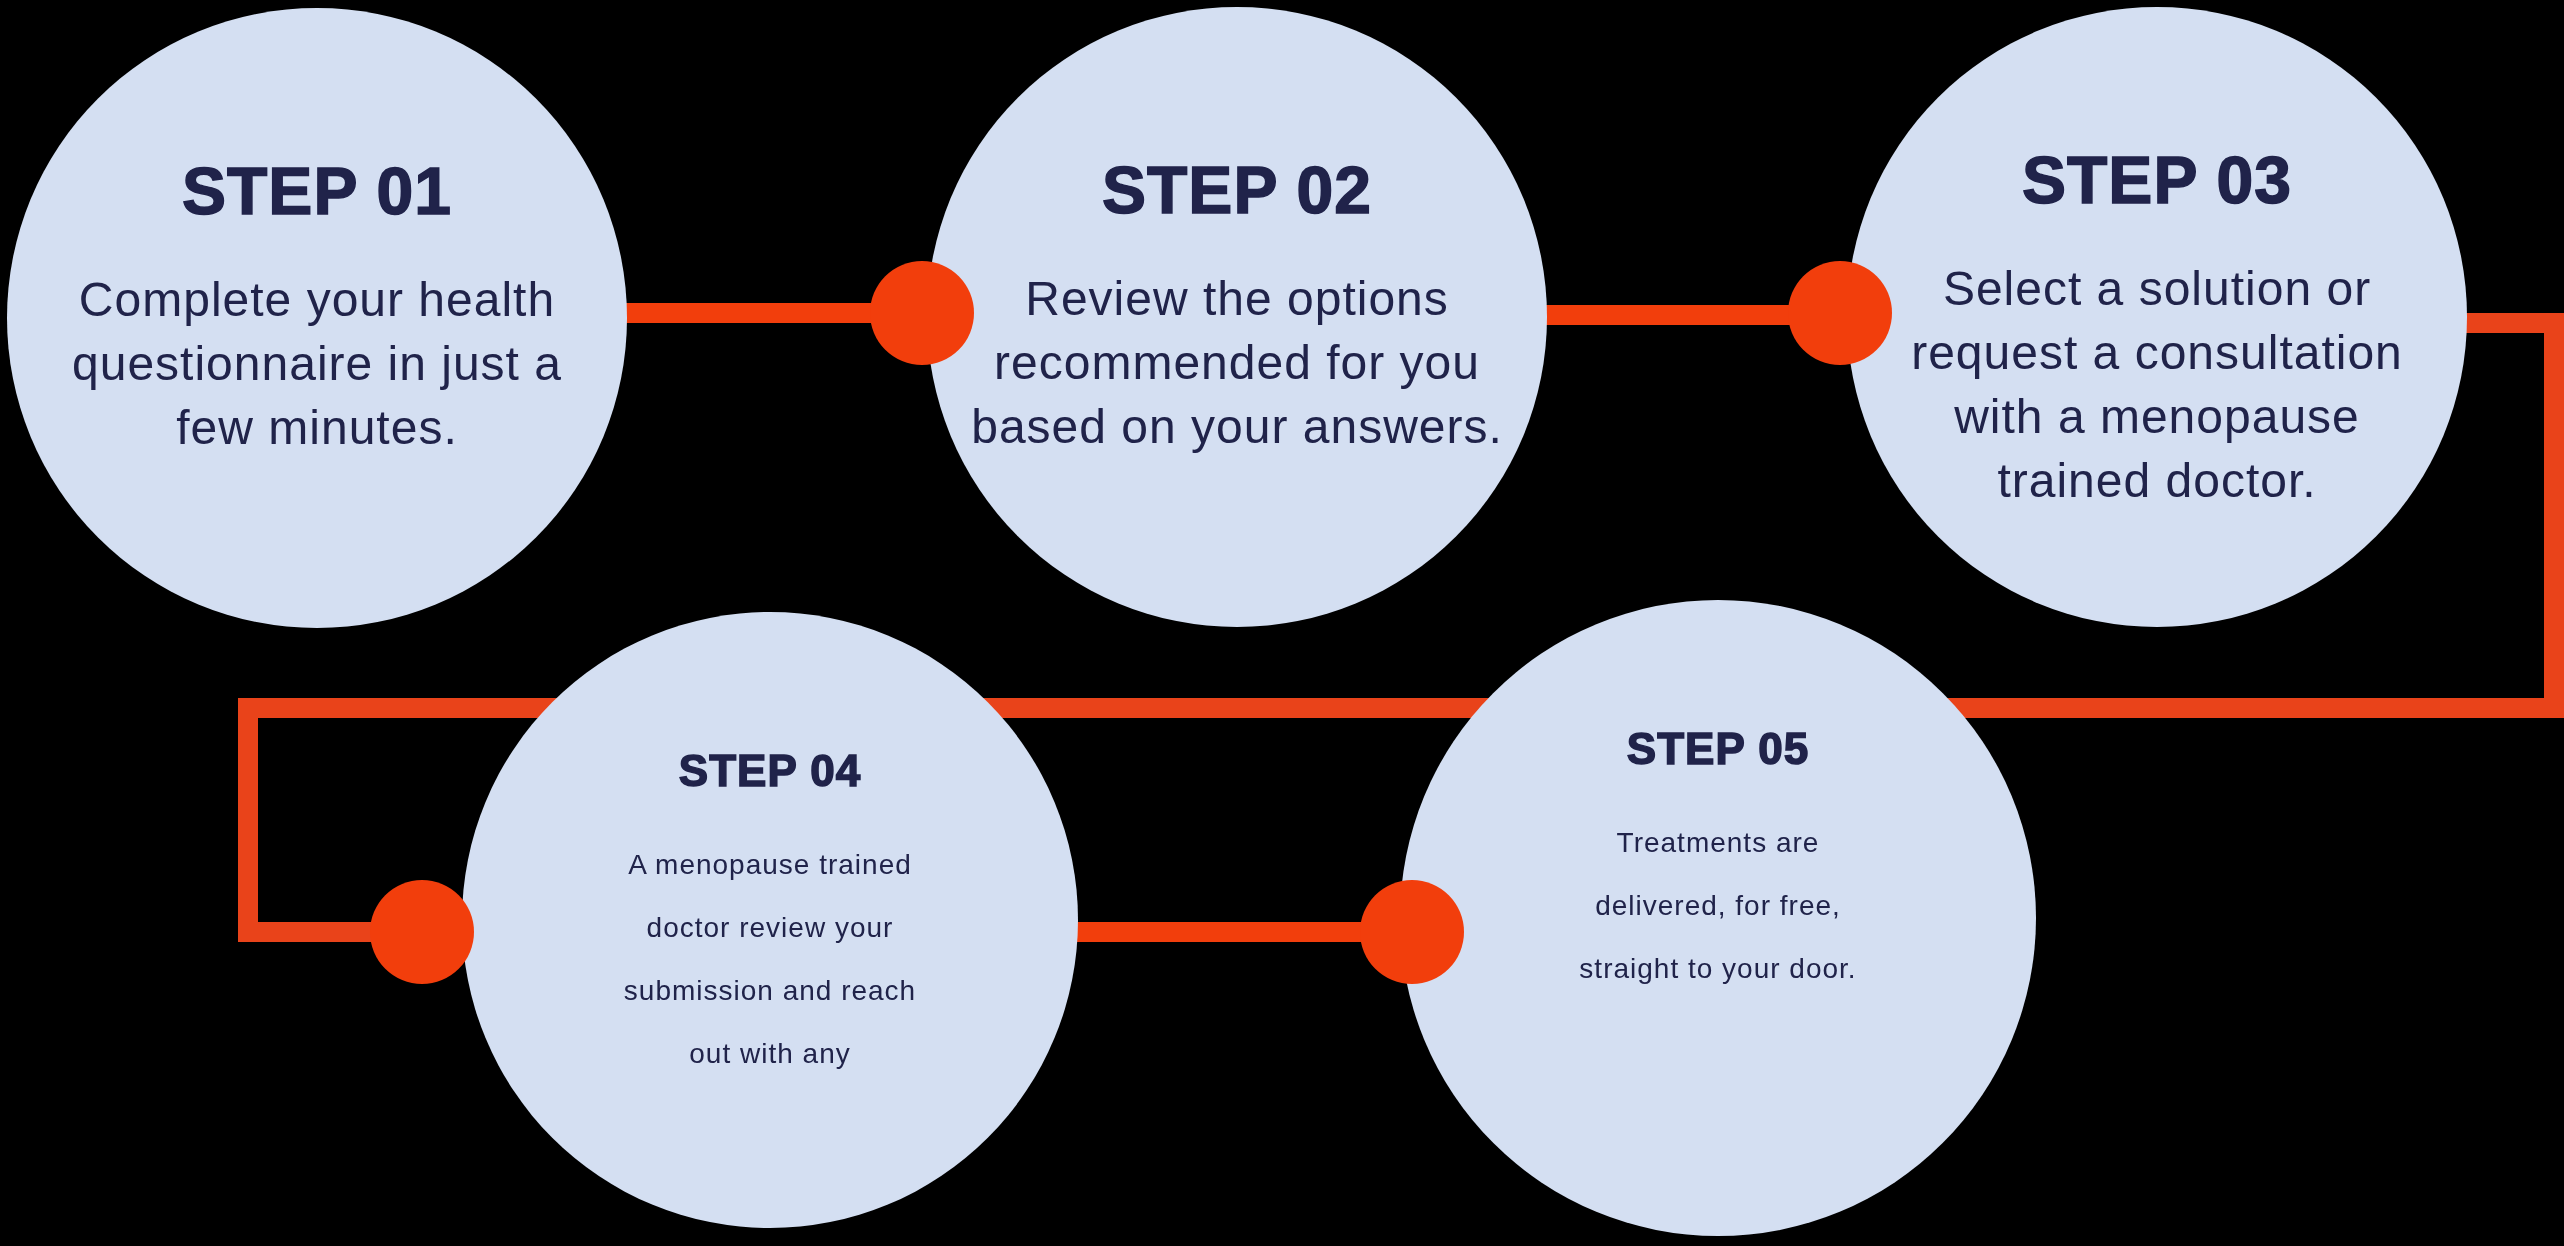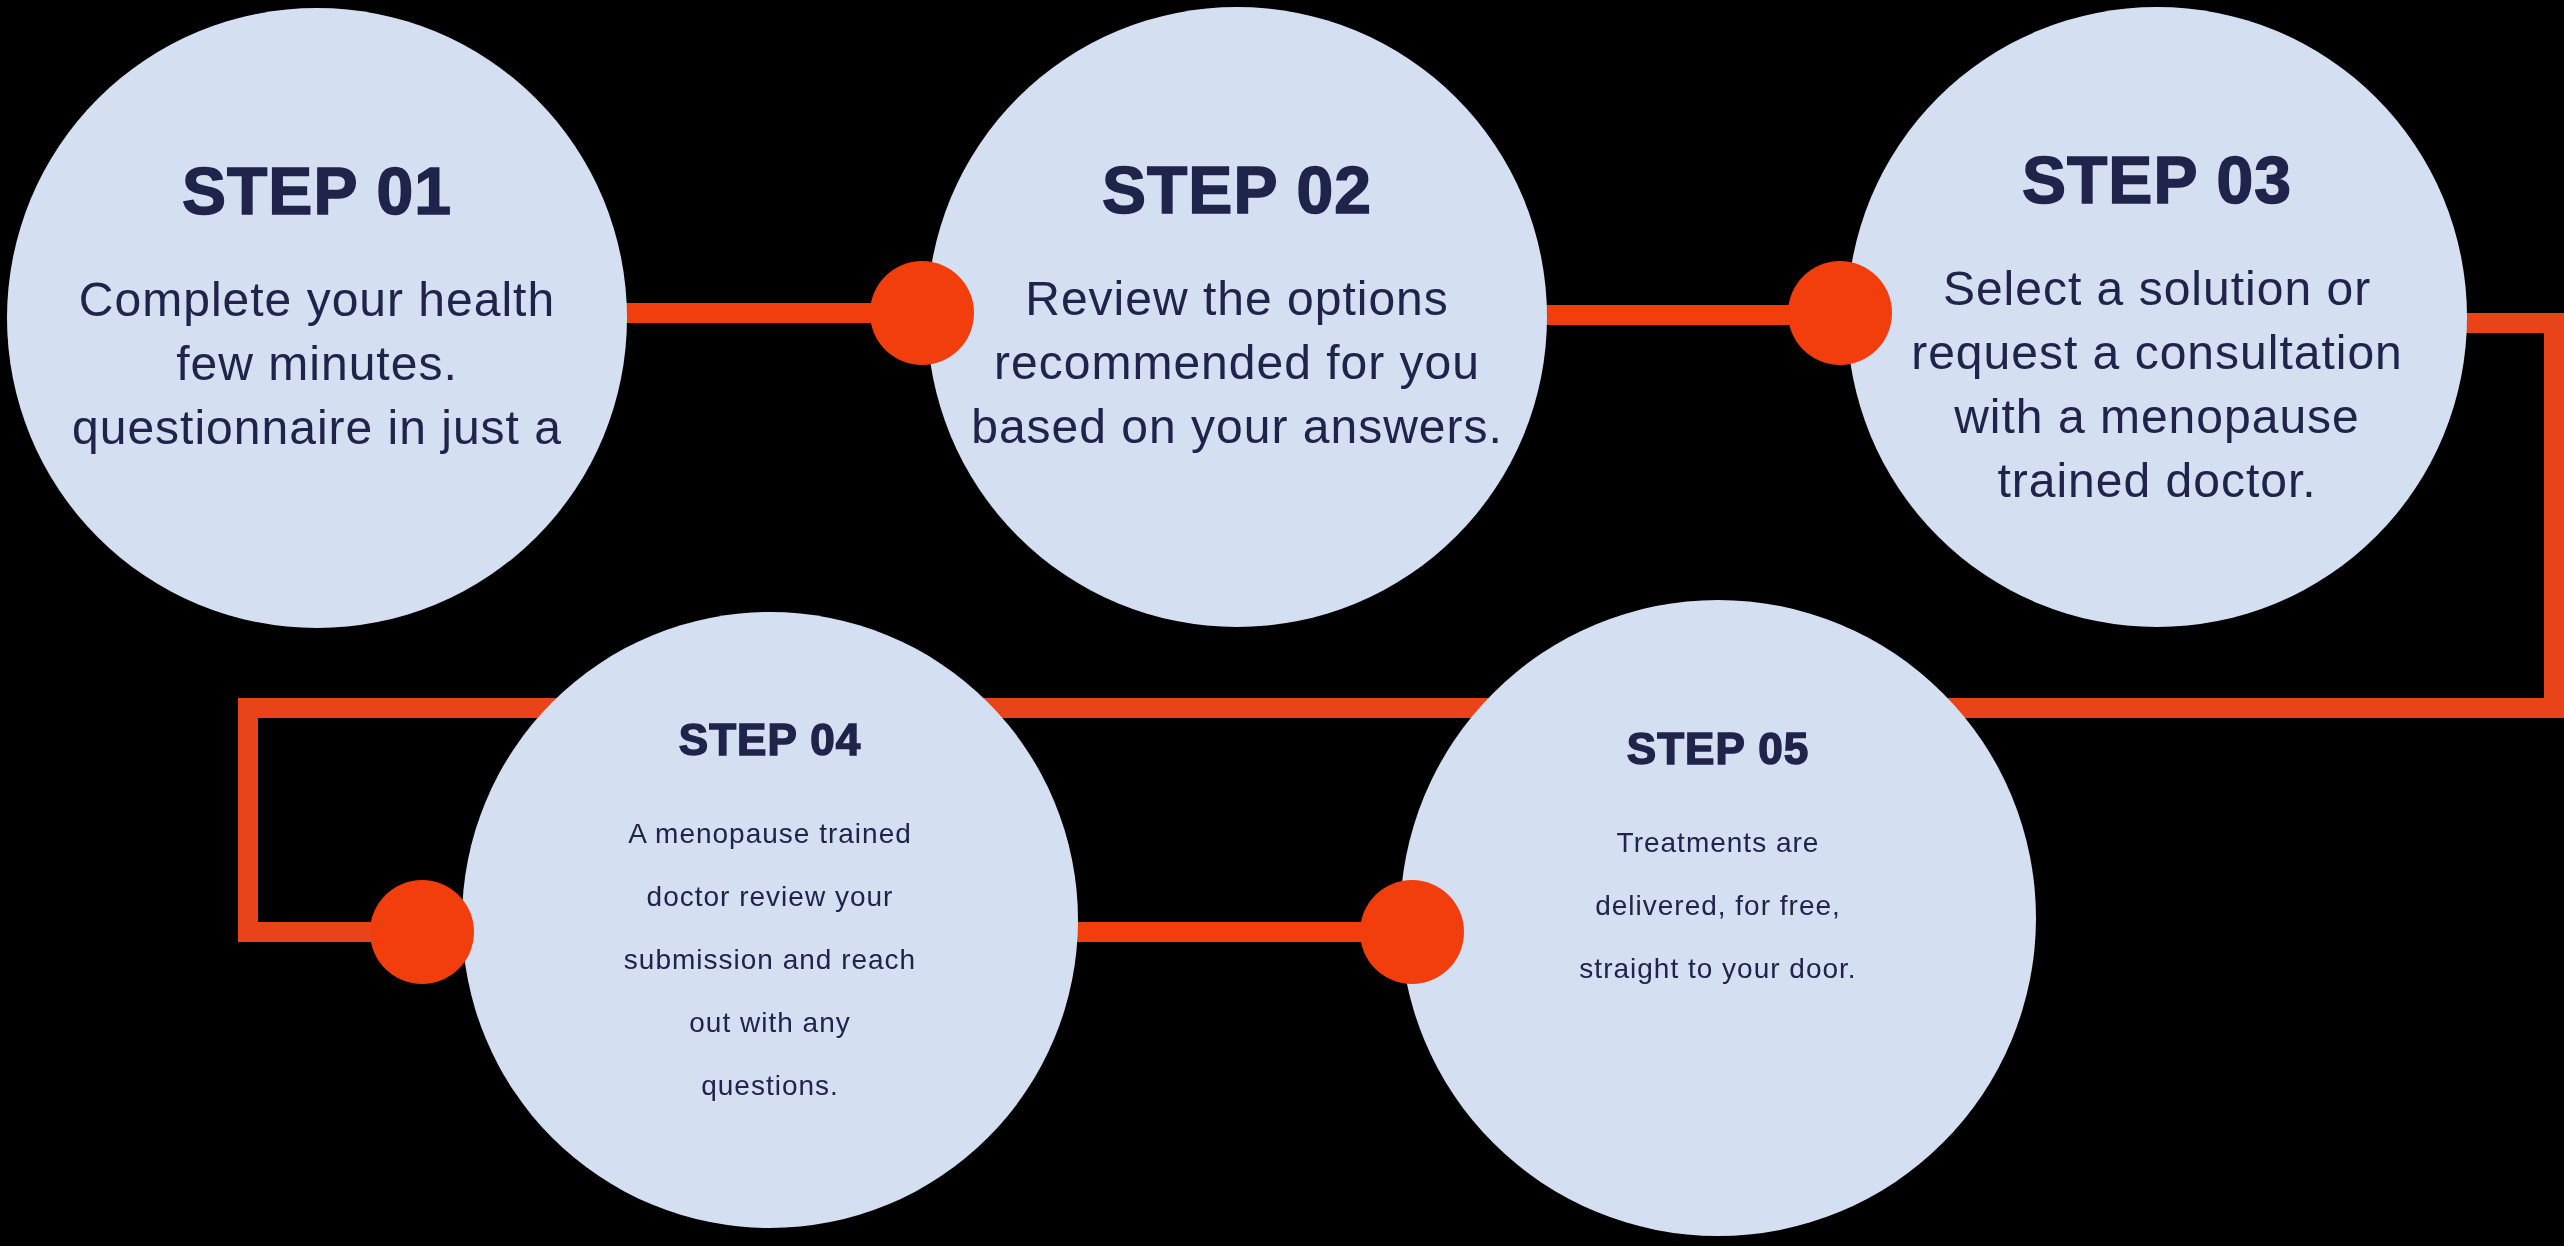--- a/index.html
+++ b/index.html
@@ -108,22 +108,22 @@
   <div class="connector return-path" id="ret-b"></div>
   <div class="connector return-path" id="ret-c"></div>
   <div class="connector return-path" id="ret-d"></div>
   <div class="connector return-path" id="ret-e"></div>
   <div class="connector" id="conn-45"></div>
 
   <div class="step-circle row-top" id="circle-1">
     <div class="step-title">STEP 01</div>
     <div class="step-body">
       <div class="step-line">Complete your health</div>
+      <div class="step-line">questionnaire in just a</div>
       <div class="step-line">few minutes.</div>
-      <div class="step-line">questionnaire in just a</div>
     </div>
   </div>
 
   <div class="step-circle row-top" id="circle-2">
     <div class="step-title">STEP 02</div>
     <div class="step-body">
       <div class="step-line">Review the options</div>
       <div class="step-line">recommended for you</div>
       <div class="step-line">based on your answers.</div>
     </div>
@@ -139,21 +139,20 @@
     </div>
   </div>
 
   <div class="step-circle row-bottom" id="circle-4">
     <div class="step-title">STEP 04</div>
     <div class="step-body">
       <div class="step-line">A menopause trained</div>
       <div class="step-line">doctor review your</div>
       <div class="step-line">submission and reach</div>
       <div class="step-line">out with any</div>
-      <div class="step-line">questions.</div>
     </div>
   </div>
 
   <div class="step-circle row-bottom" id="circle-5">
     <div class="step-title">STEP 05</div>
     <div class="step-body">
       <div class="step-line">Treatments are</div>
       <div class="step-line">delivered, for free,</div>
       <div class="step-line">straight to your door.</div>
     </div>

